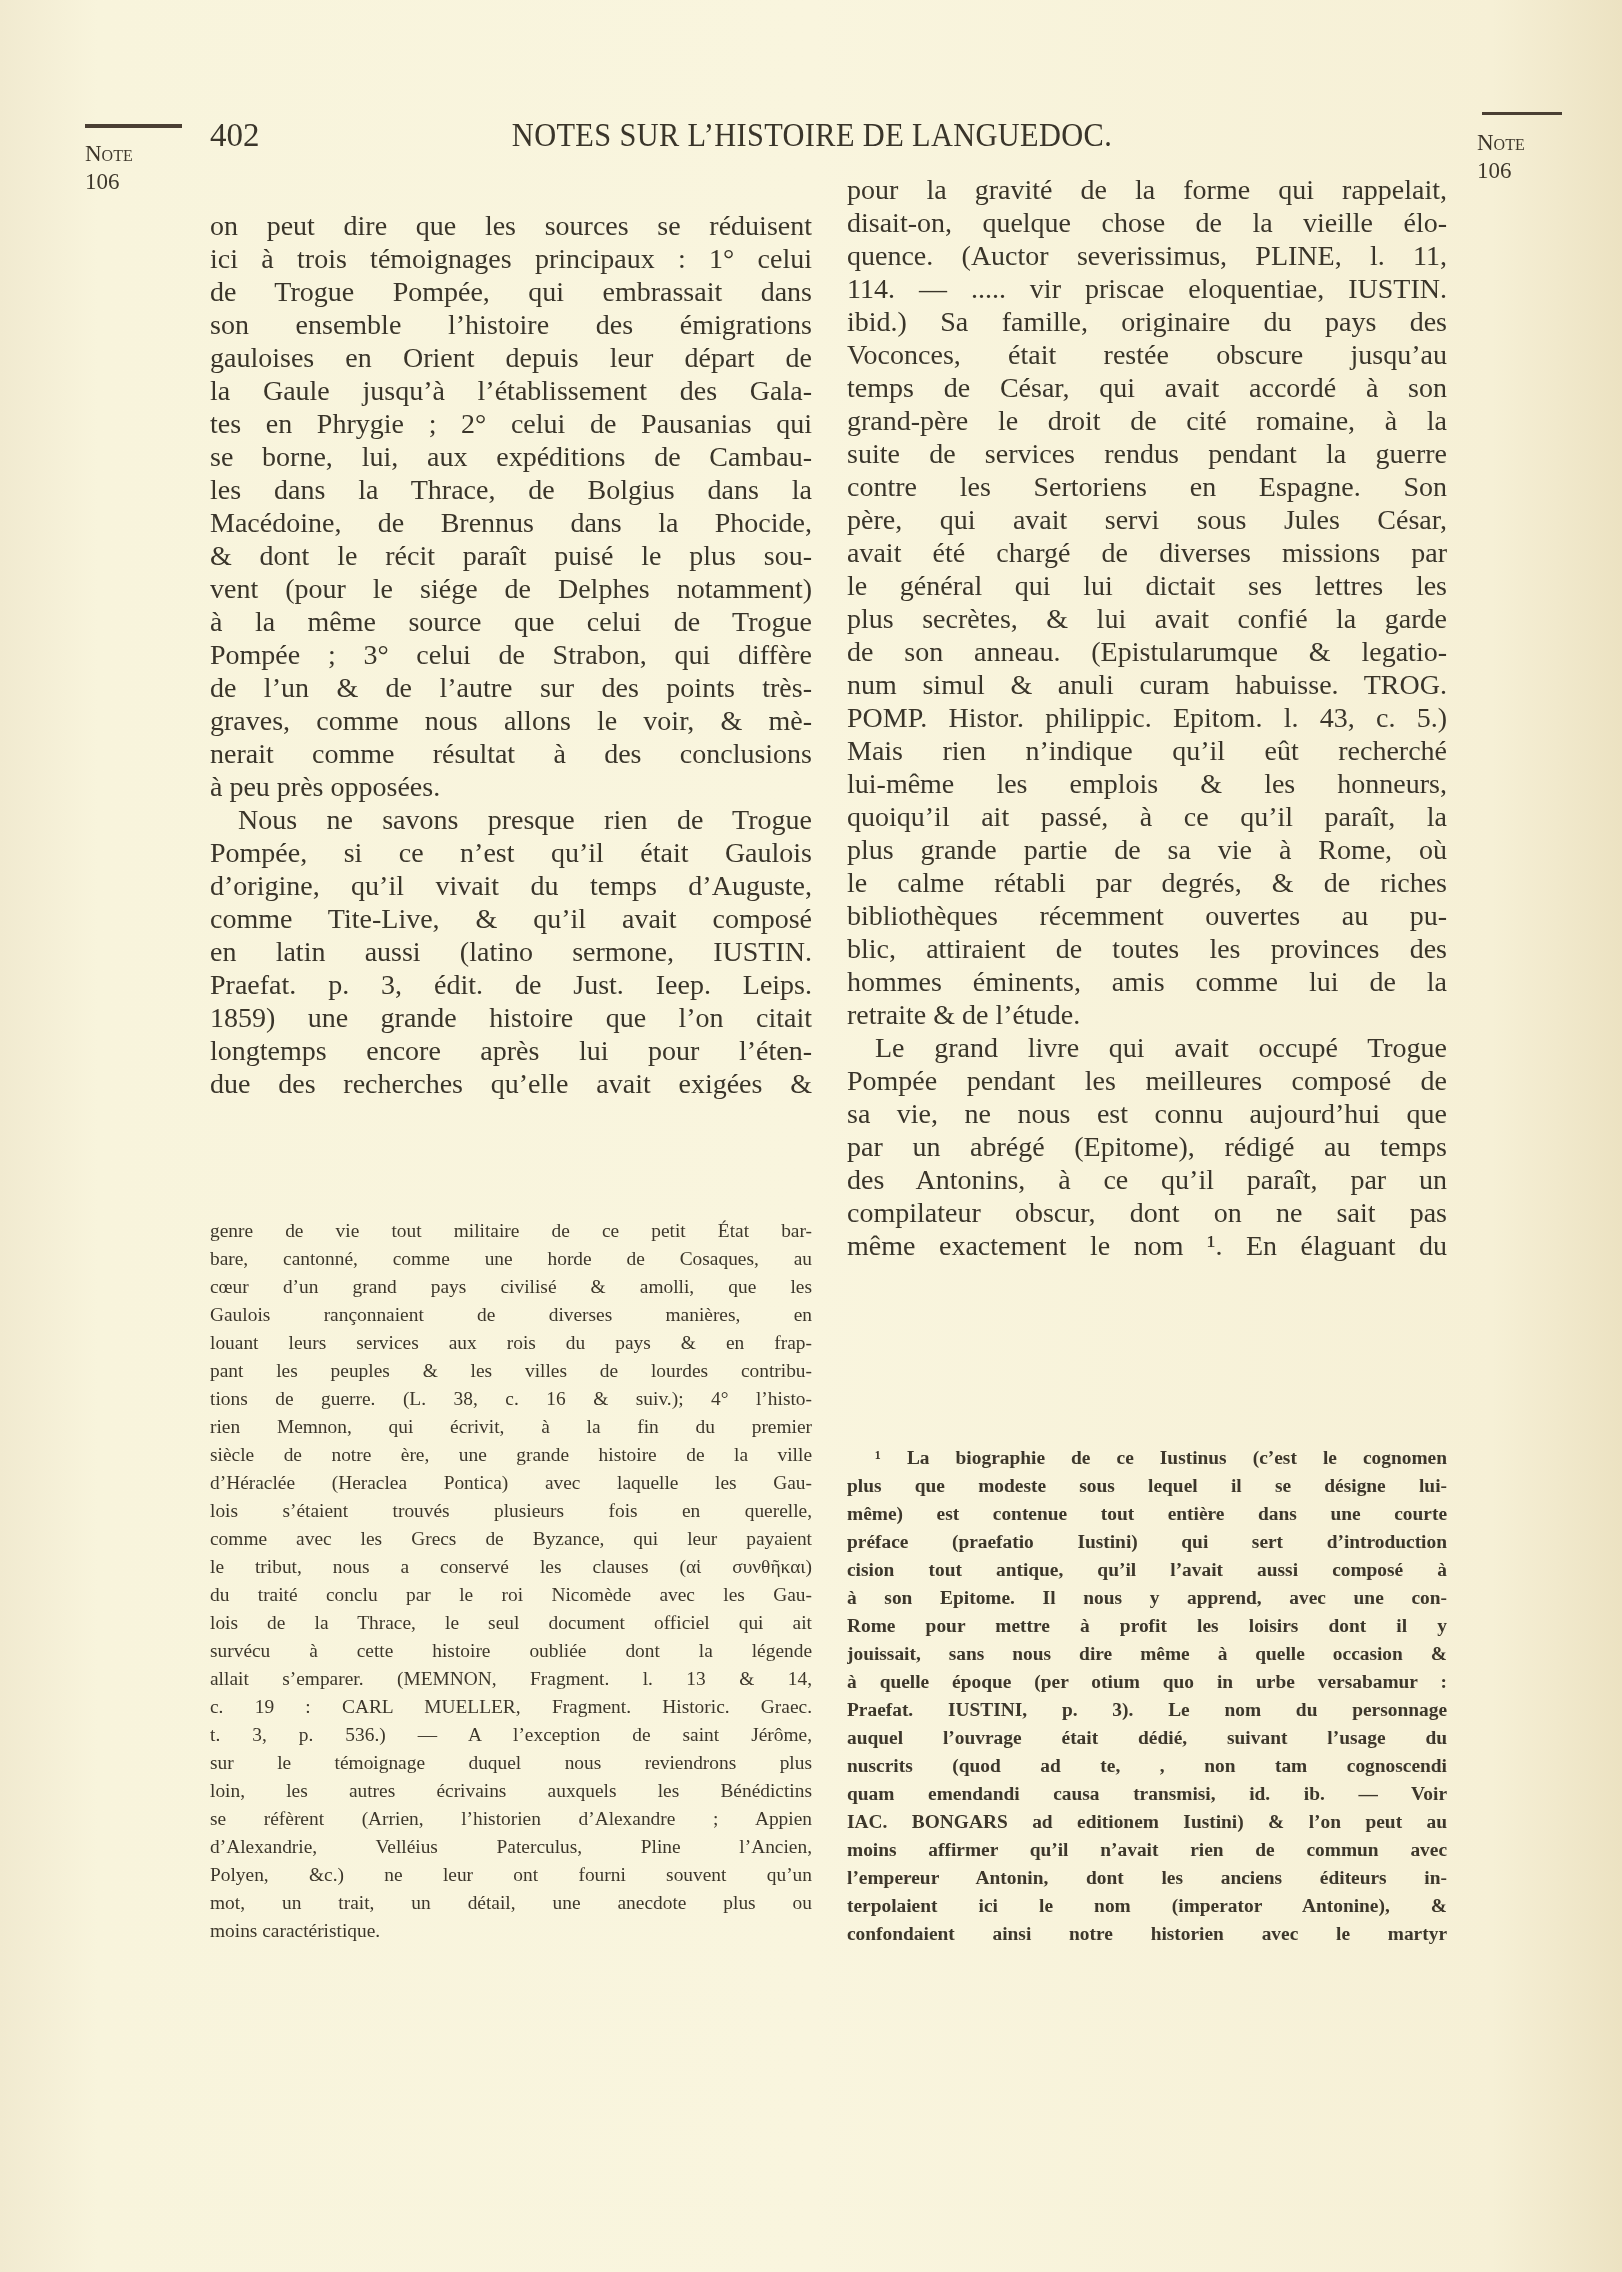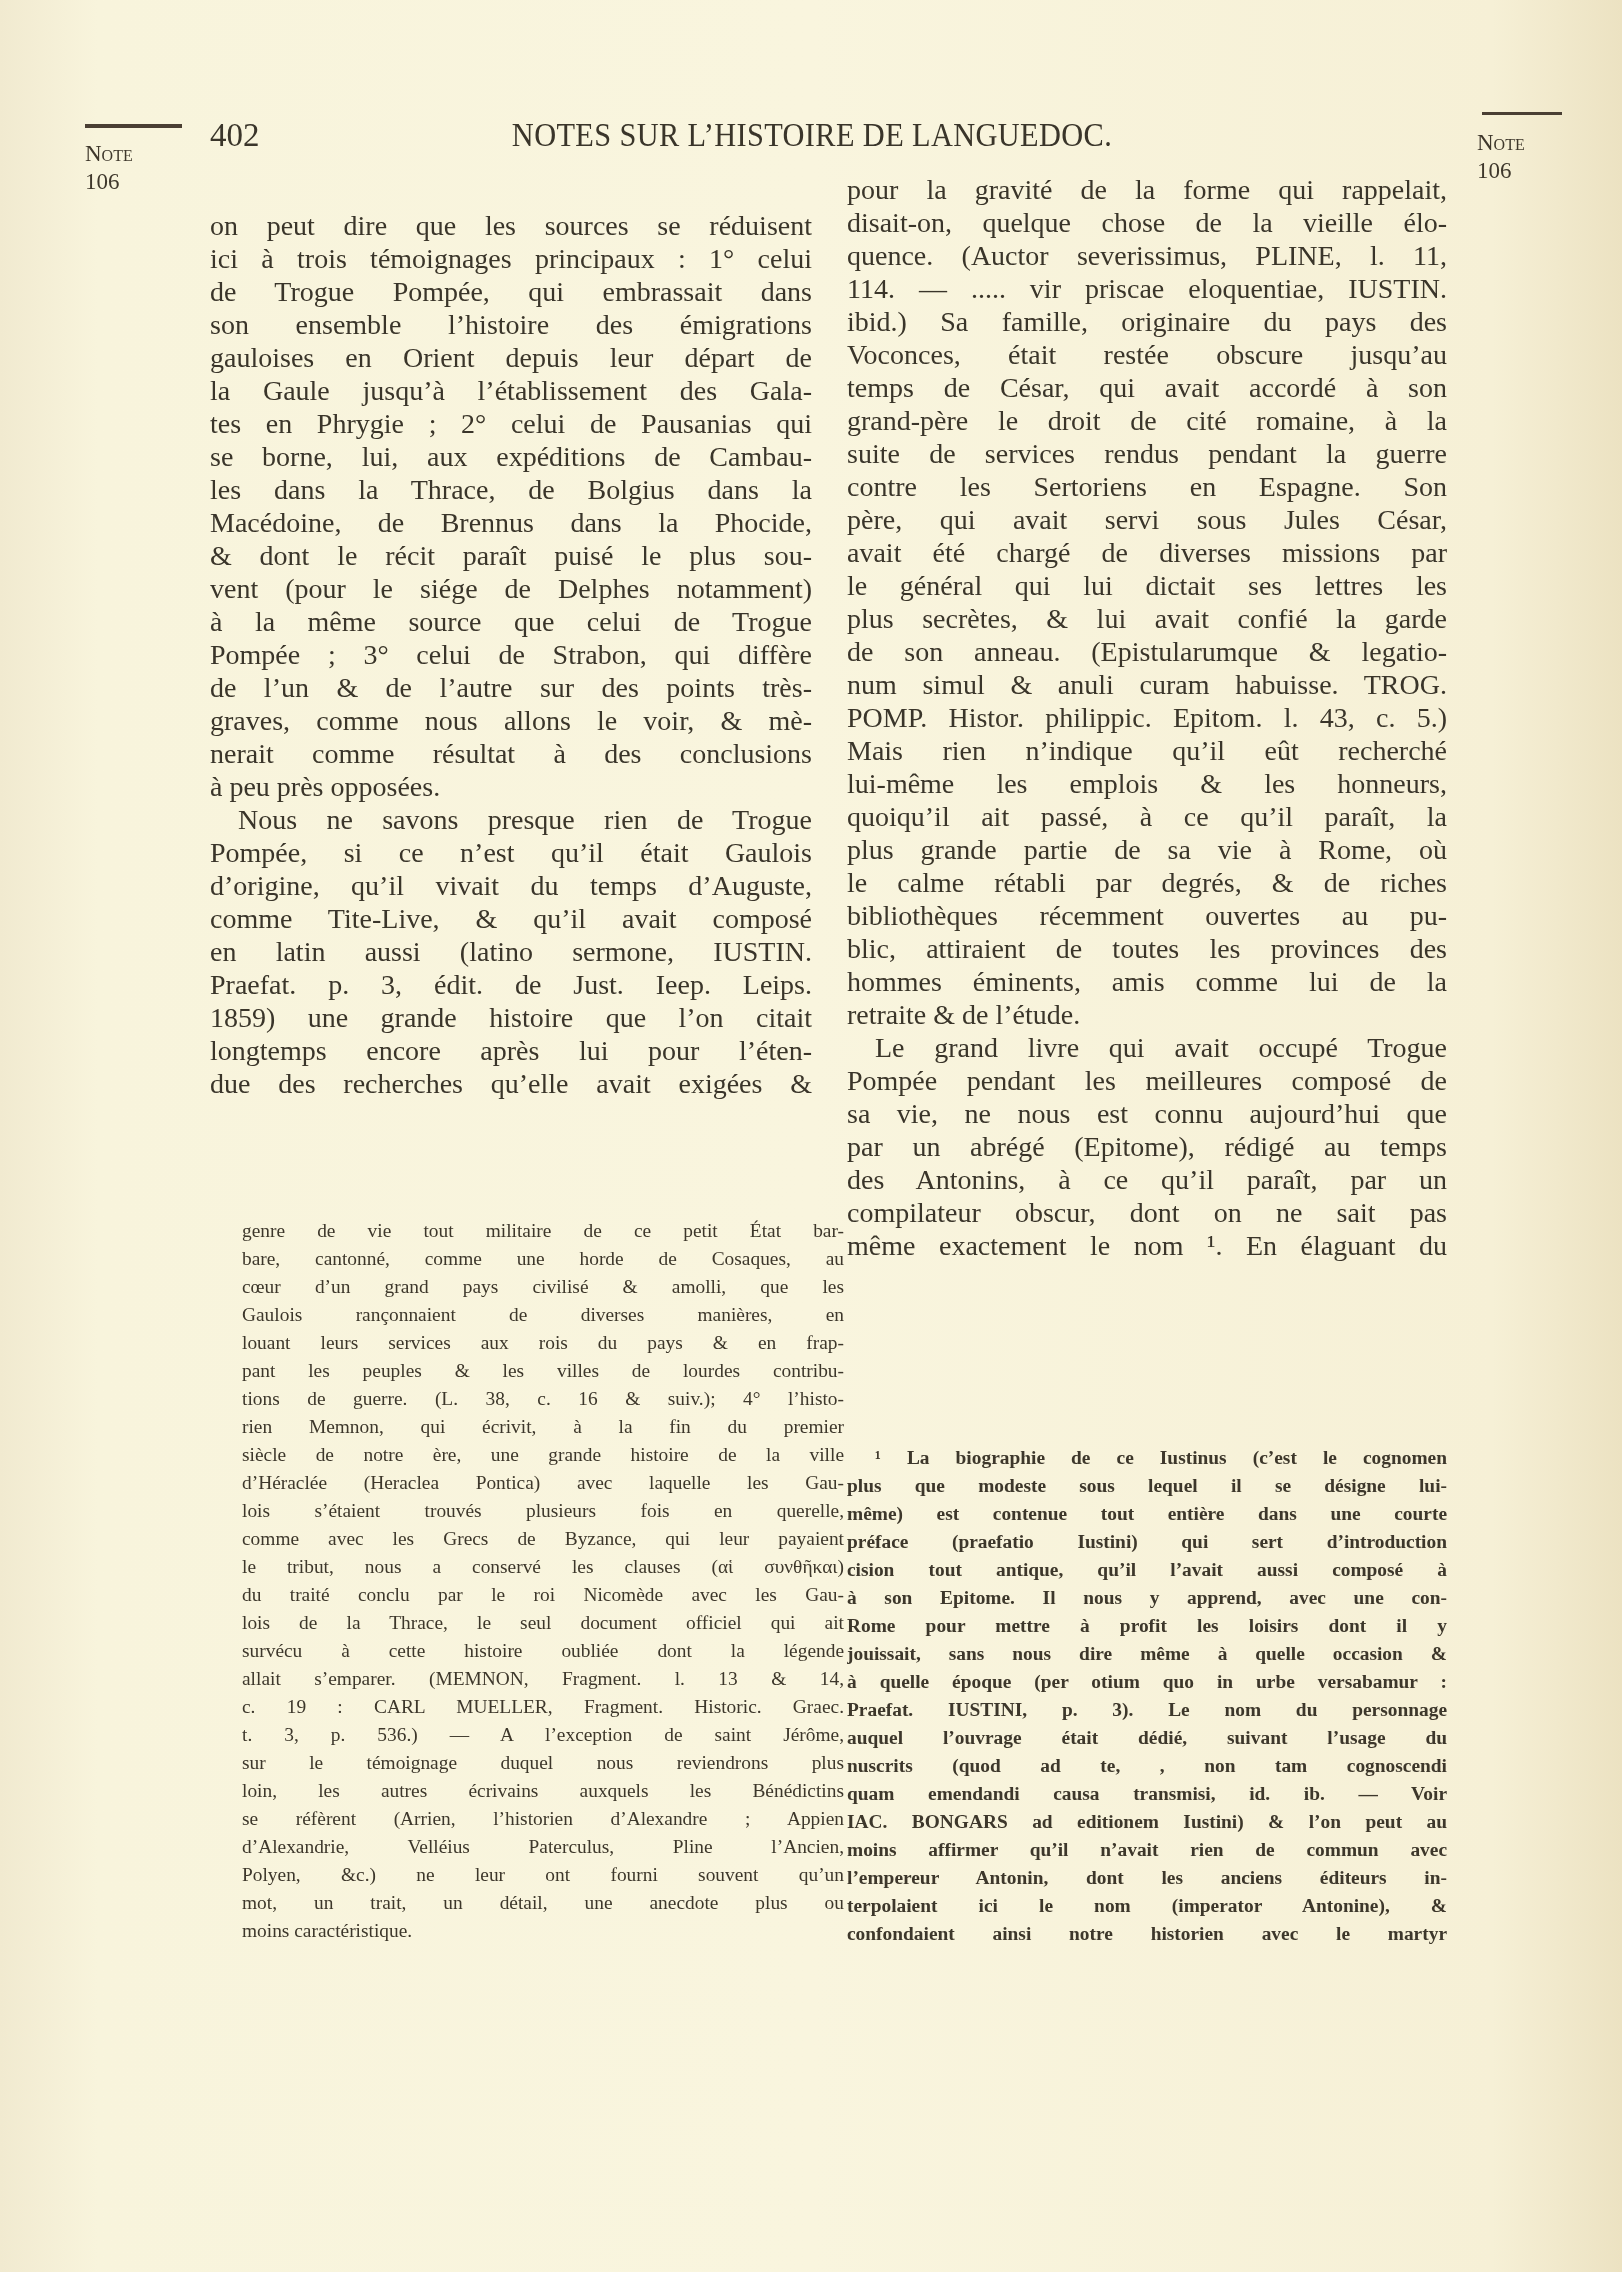--- a/index.html
+++ b/index.html
@@ -21,21 +21,21 @@
     overflow: hidden;
   }
   .col .line.last { text-align-last: left; }
   .col .line.indent { padding-left: 28px; }
   .main { font-size: 28px; line-height: 33px; }
   .note { font-size: 19.4px; line-height: 28px; color: #3d372b; }
   .left-col { left: 210px; width: 602px; }
   .right-col { left: 847px; width: 600px; }
   .main.left-col { top: 173px; margin-top: 36px; }
   .main.right-col { top: 173px; }
-  .note.left-col { top: 1217px; margin-left: 32px; }
+  .note.left-col { top: 1217px; }
   .note.right-col { top: 1444px; font-weight: bold; }
 </style>
 </head>
 <body>
 
 <div class="rule" style="left:85px; top:124px; width:97px;"></div>
 <div class="margin-note" style="left:85px; top:140px; width:97px;">
   <span>Note</span>
   <span class="num">106</span>
 </div>

